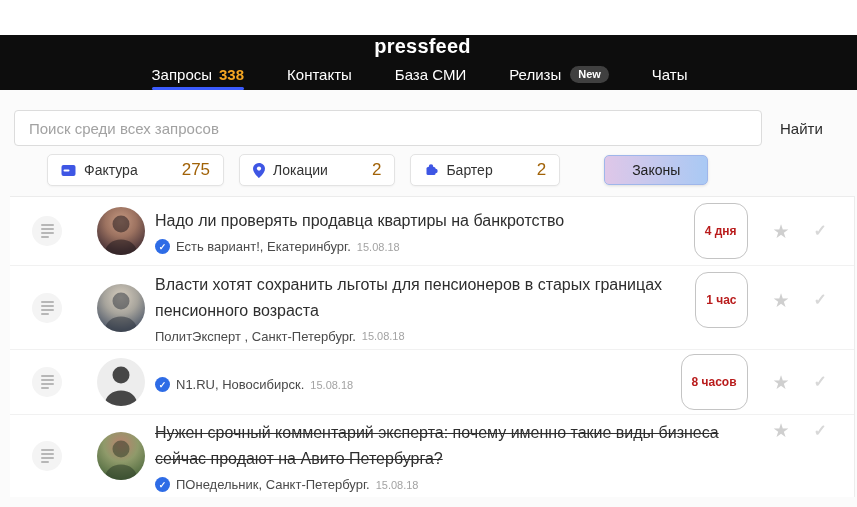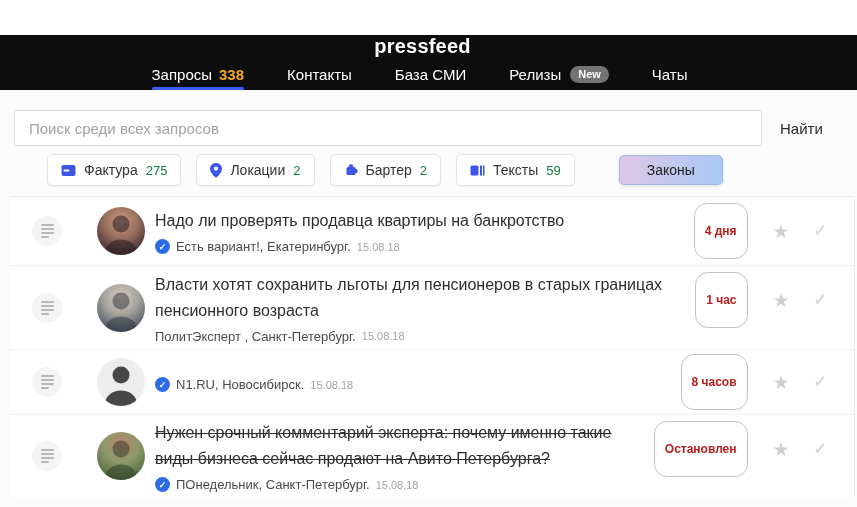--- a/index.html
+++ b/index.html
@@ -18,21 +18,21 @@
   .nav-items{display:flex;align-items:center;height:100%;}
   .nav-item{
     position:relative;height:100%;display:flex;align-items:center;
     color:#fff;font-size:15px;font-weight:500;margin-right:43px;cursor:pointer;white-space:nowrap;
   }
   .nav-item.active::after{
     content:"";position:absolute;left:0;right:0;bottom:0;height:3px;background:#3b5bfe;border-radius:2px;
   }
   .count{color:#f5a623;font-weight:700;margin-left:7px;}
   .new-badge{
-    background:#737373;color:#fff;font-size:11px;font-weight:700;
+    background:#404040;color:#fff;font-size:11px;font-weight:700;
     padding:3px 8px;border-radius:11px;margin-left:9px;line-height:1;
   }
   
   .content{position:absolute;top:90px;left:0;width:857px;height:417px;background:#fbfbfb;}
   
   .search-row{position:absolute;top:20px;left:14px;display:flex;align-items:center;}
   .search-input{
     width:718px;height:34px;border:1px solid #dcdcdc;border-radius:4px;
     padding:0 14px;font-size:15px;color:#333;background:#fff;outline:none;
     font-family:"Liberation Sans",sans-serif;
@@ -43,21 +43,21 @@
     margin-left:14px;cursor:pointer;font-family:"Liberation Sans",sans-serif;padding:6px 4px;
   }
   
   .chips-row{position:absolute;top:64px;left:31px;display:flex;align-items:center;padding-left:16px;}
   .chip{
     display:inline-flex;align-items:center;gap:8px;height:32px;box-sizing:border-box;
     background:#fff;border:1px solid #e3e3e3;border-radius:5px;padding:0 13px;
     margin-right:15px;font-size:14px;color:#333;cursor:pointer;
     box-shadow:0 1px 2px rgba(0,0,0,.04);white-space:nowrap;
   }
-  .chip .cnt{color:#15803d;font-size:13px;}
+  .chip .cnt{color:#a16207;font-size:17px;margin-left:36px;}
   .chip svg{flex:none;}
   .tag-zakony{
     margin-left:29px;height:30px;box-sizing:border-box;display:inline-flex;align-items:center;
     padding:0 27px;border-radius:5px;font-size:14px;color:#222;cursor:pointer;
     background:linear-gradient(90deg,#dfc7e8 0%,#a9c9f4 100%);
     border:1px solid #9fb6ea;box-shadow:0 1px 3px rgba(0,0,0,.12);
   }
   
   .list{
     position:absolute;top:106px;left:10px;width:845px;height:301px;box-sizing:border-box;
@@ -154,29 +154,20 @@
     </div>
     <div class="chip">
       <svg width="14" height="14" viewBox="0 0 14 14">
         <rect x="2.5" y="4" width="9" height="8" rx="1.5" fill="#3e56e4"></rect>
         <circle cx="7" cy="3.5" r="2.2" fill="#3e56e4"></circle>
         <circle cx="11.5" cy="8" r="2.2" fill="#3e56e4"></circle>
       </svg>
       <span>Бартер</span>
       <span class="cnt">2</span>
     </div>
-    <div class="chip">
-      <svg width="15" height="13" viewBox="0 0 15 13">
-        <rect x="0.5" y="1.5" width="8" height="10" rx="1.5" fill="#3e56e4"></rect>
-        <rect x="10" y="1.5" width="2" height="10" fill="#3e56e4"></rect>
-        <rect x="13" y="1.5" width="1.5" height="10" fill="#3e56e4"></rect>
-      </svg>
-      <span>Тексты</span>
-      <span class="cnt">59</span>
-    </div>
     <div class="tag-zakony">Законы</div>
   </div>
 
   <div class="list">
 
     <div class="row r1">
       <button class="menu-btn">
         <span class="bars">
             <i></i>
             <i></i>
@@ -281,20 +272,19 @@
       </div>
       <div class="row-main">
         <div class="title stopped">Нужен срочный комментарий эксперта: почему именно такие виды бизнеса сейчас продают на Авито Петербурга?</div>
         <div class="src-line">
           <span class="vbadge">✓</span>
           <span class="src">ПОнедельник, Санкт-Петербург.</span>
           <span class="date">15.08.18</span>
         </div>
       </div>
       <div class="row-right">
-        <span class="pill">Остановлен</span>
         <span class="star">★</span>
         <span class="check">✓</span>
       </div>
     </div>
 
   </div>
 </div>
 
 </body></html>

